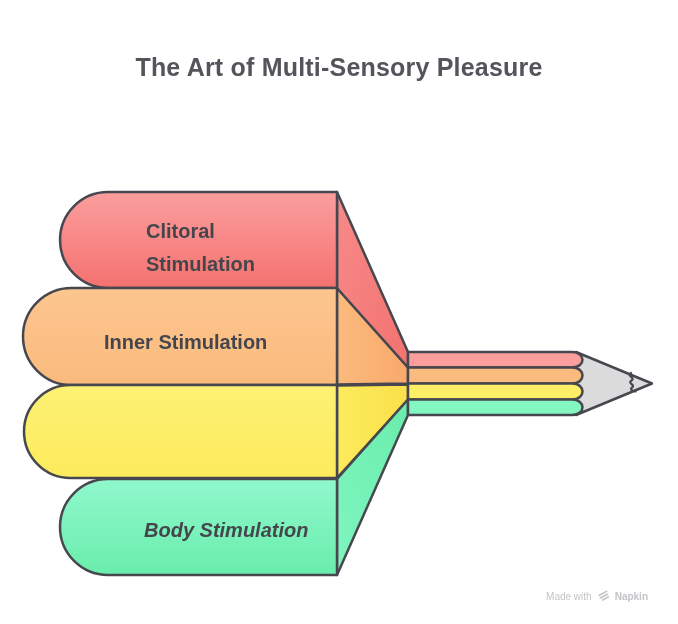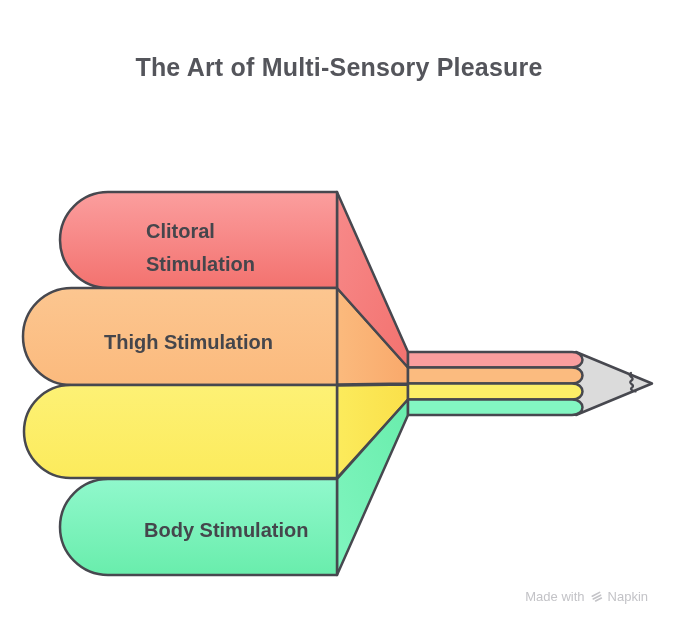--- a/index.html
+++ b/index.html
@@ -15,24 +15,24 @@
   .bar-label {
     position:absolute; font-size:20px; font-weight:700; line-height:33px;
     z-index:2;
   }
   .lbl-0 { left:146px; top:215px; width:150px; }
   .lbl-1 { left:104px; top:326px; width:240px; }
   .lbl-2 { left:104px; top:409px; width:150px; }
   .lbl-3 { left:144px; top:514px; width:240px; }
   .watermark {
     position:absolute; top:589px; right:30px; z-index:2;
-    display:flex; align-items:center; gap:5px;
-    font-size:13px; font-weight:400; cursor:pointer;
+    display:flex; align-items:flex-end; gap:5px;
+    font-size:10px; font-weight:400; cursor:pointer;
   }
-  .watermark .brand { font-weight:400; }
+  .watermark .brand { font-weight:700; }
   .watermark svg { display:block; }
 </style>
 </head>
 <body>
 
 <div class="stage">
 
   <div class="title" style="color: rgb(84, 85, 91);">The Art of Multi-Sensory Pleasure</div>
 
   <svg class="diagram-svg" width="678" height="624" viewBox="0 0 678 624">
@@ -87,22 +87,22 @@
       <path fill="none" stroke-width="2.2" d="M 631,373 c -5,3 5,4.5 0.5,7.5 c -4.5,3 4.5,4 0.5,7 c -3,2 1.5,3.5 3.5,4"></path>
 
       <path d="M 408,352 H 572 C 586,352 586,367.5 572,367.5 H 408 Z" fill="#FA9E9E"></path>
       <path d="M 408,367.5 H 572 C 586,367.5 586,383.5 572,383.5 H 408 Z" fill="#FBBB7F"></path>
       <path d="M 408,383.5 H 572 C 586,383.5 586,399.5 572,399.5 H 408 Z" fill="#FCEE67"></path>
       <path d="M 408,399.5 H 572 C 586,399.5 586,415 572,415 H 408 Z" fill="#83F6C2"></path>
     </g>
   </svg>
 
   <div class="bar-label lbl-0" style="color: rgb(69, 70, 76);">Clitoral Stimulation</div>
-  <div class="bar-label lbl-1" style="color: rgb(69, 70, 76);">Thigh Stimulation</div>
-  <div class="bar-label lbl-3" style="color: rgb(69, 70, 76);">Body Stimulation</div>
+  <div class="bar-label lbl-1" style="color: rgb(69, 70, 76);">Inner Stimulation</div>
+  <div class="bar-label lbl-3" style="color: rgb(69, 70, 76); font-style: italic;">Body Stimulation</div>
 
   <div class="watermark" style="color: rgb(195, 195, 199);">
     <span>Made with</span>
     <svg width="13" height="13" viewBox="0 0 13 13">
       <g stroke="currentColor" stroke-width="1.6" stroke-linecap="round" fill="none">
         <path d="M2.2,6.2 L9.6,2.4"></path>
         <path d="M3.2,9 L10.6,5.2"></path>
         <path d="M5.6,11 L11.4,8"></path>
       </g>
     </svg>

